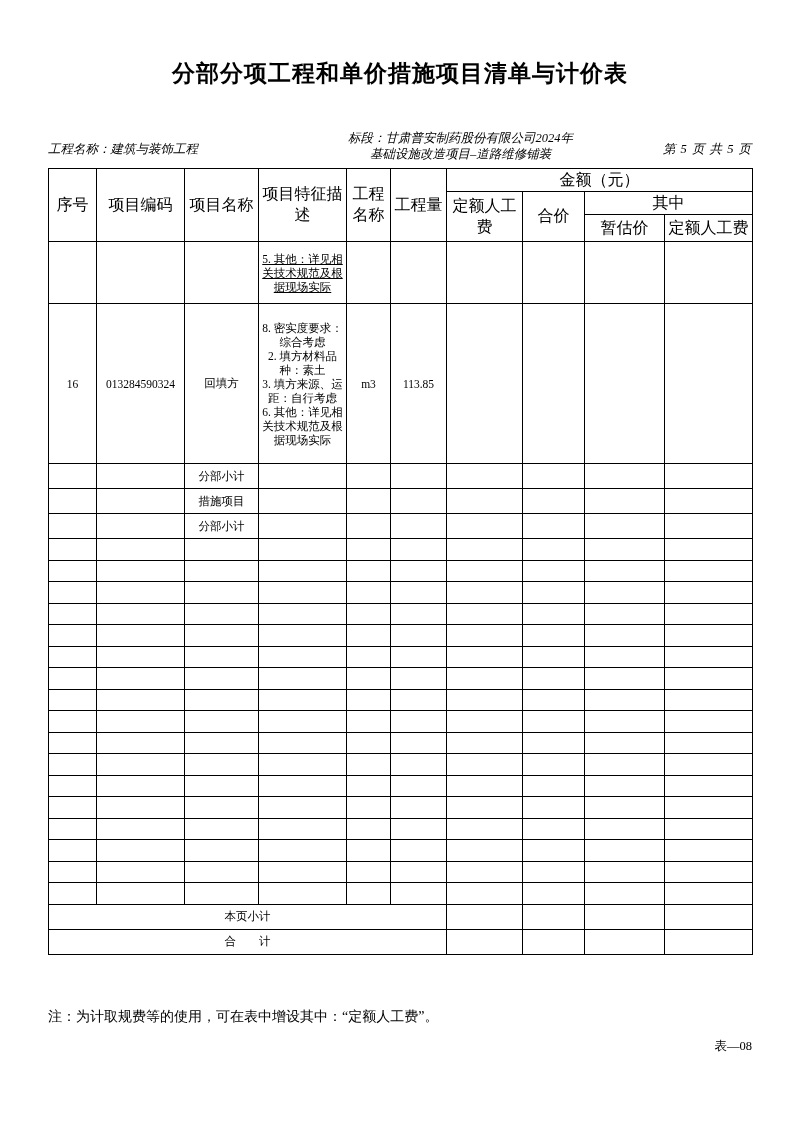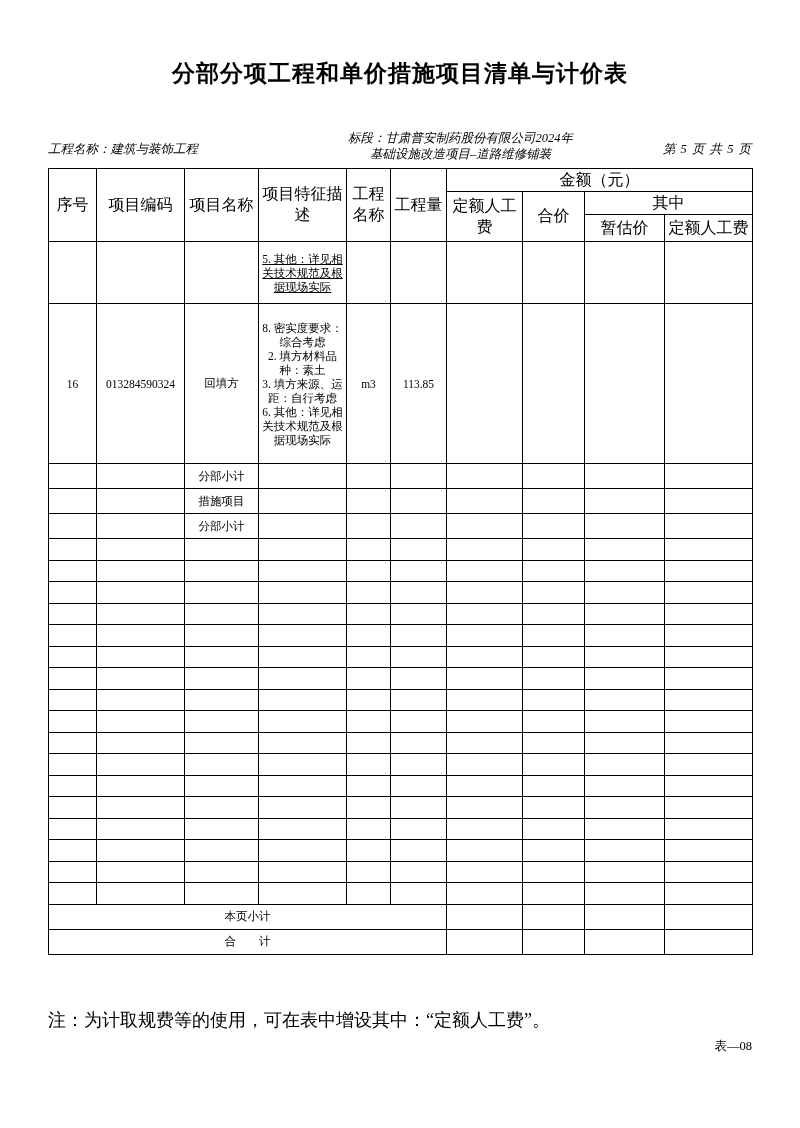--- a/index.html
+++ b/index.html
@@ -84,21 +84,21 @@
     font-size: 11px;
   }
   .cell-name {
     text-align: left;
     padding-left: 8px;
   }
   .note {
     position: absolute;
     top: 1008px;
     left: 48px;
-    font-size: 18px;
+    font-size: 14px;
   }
   .formno {
     position: absolute;
     top: 1038px;
     right: 48px;
     font-size: 12.5px;
   }
   .nowrap { white-space: nowrap; }
 </style>
 </head>

